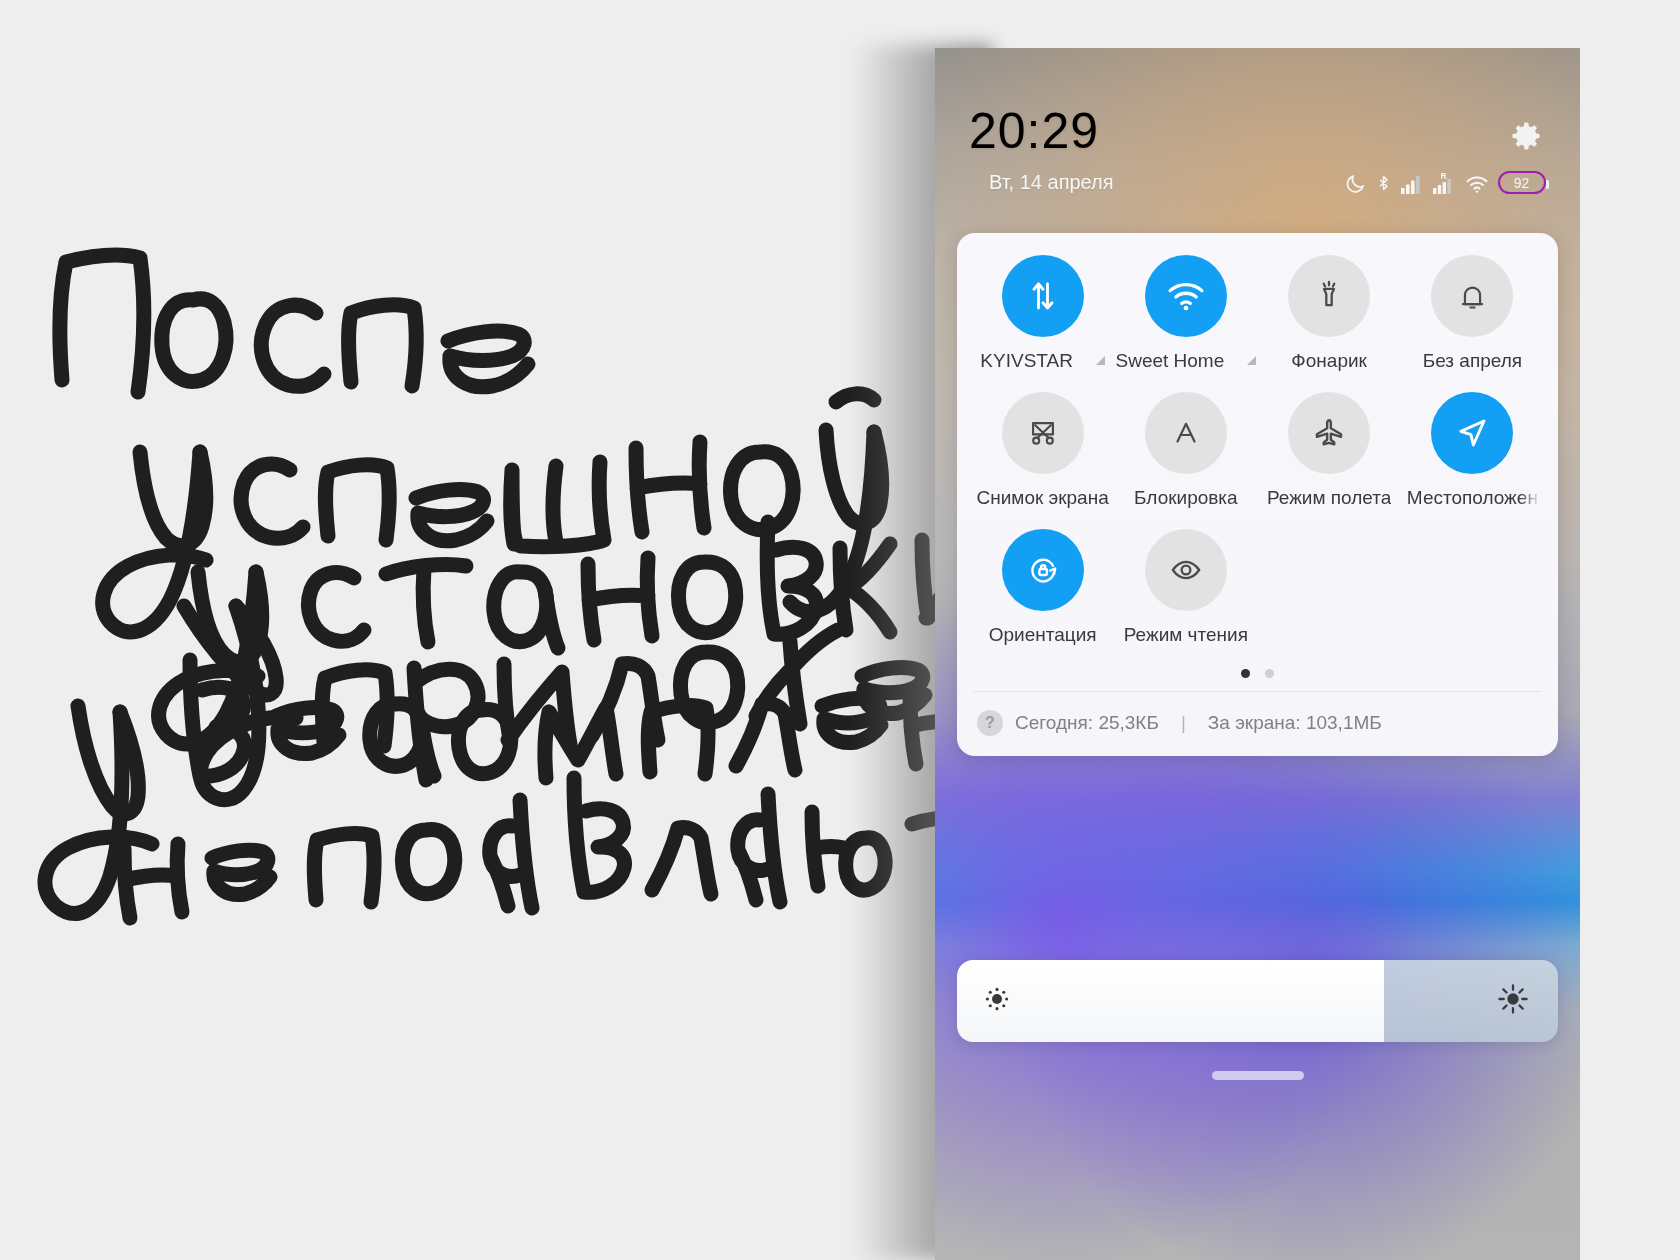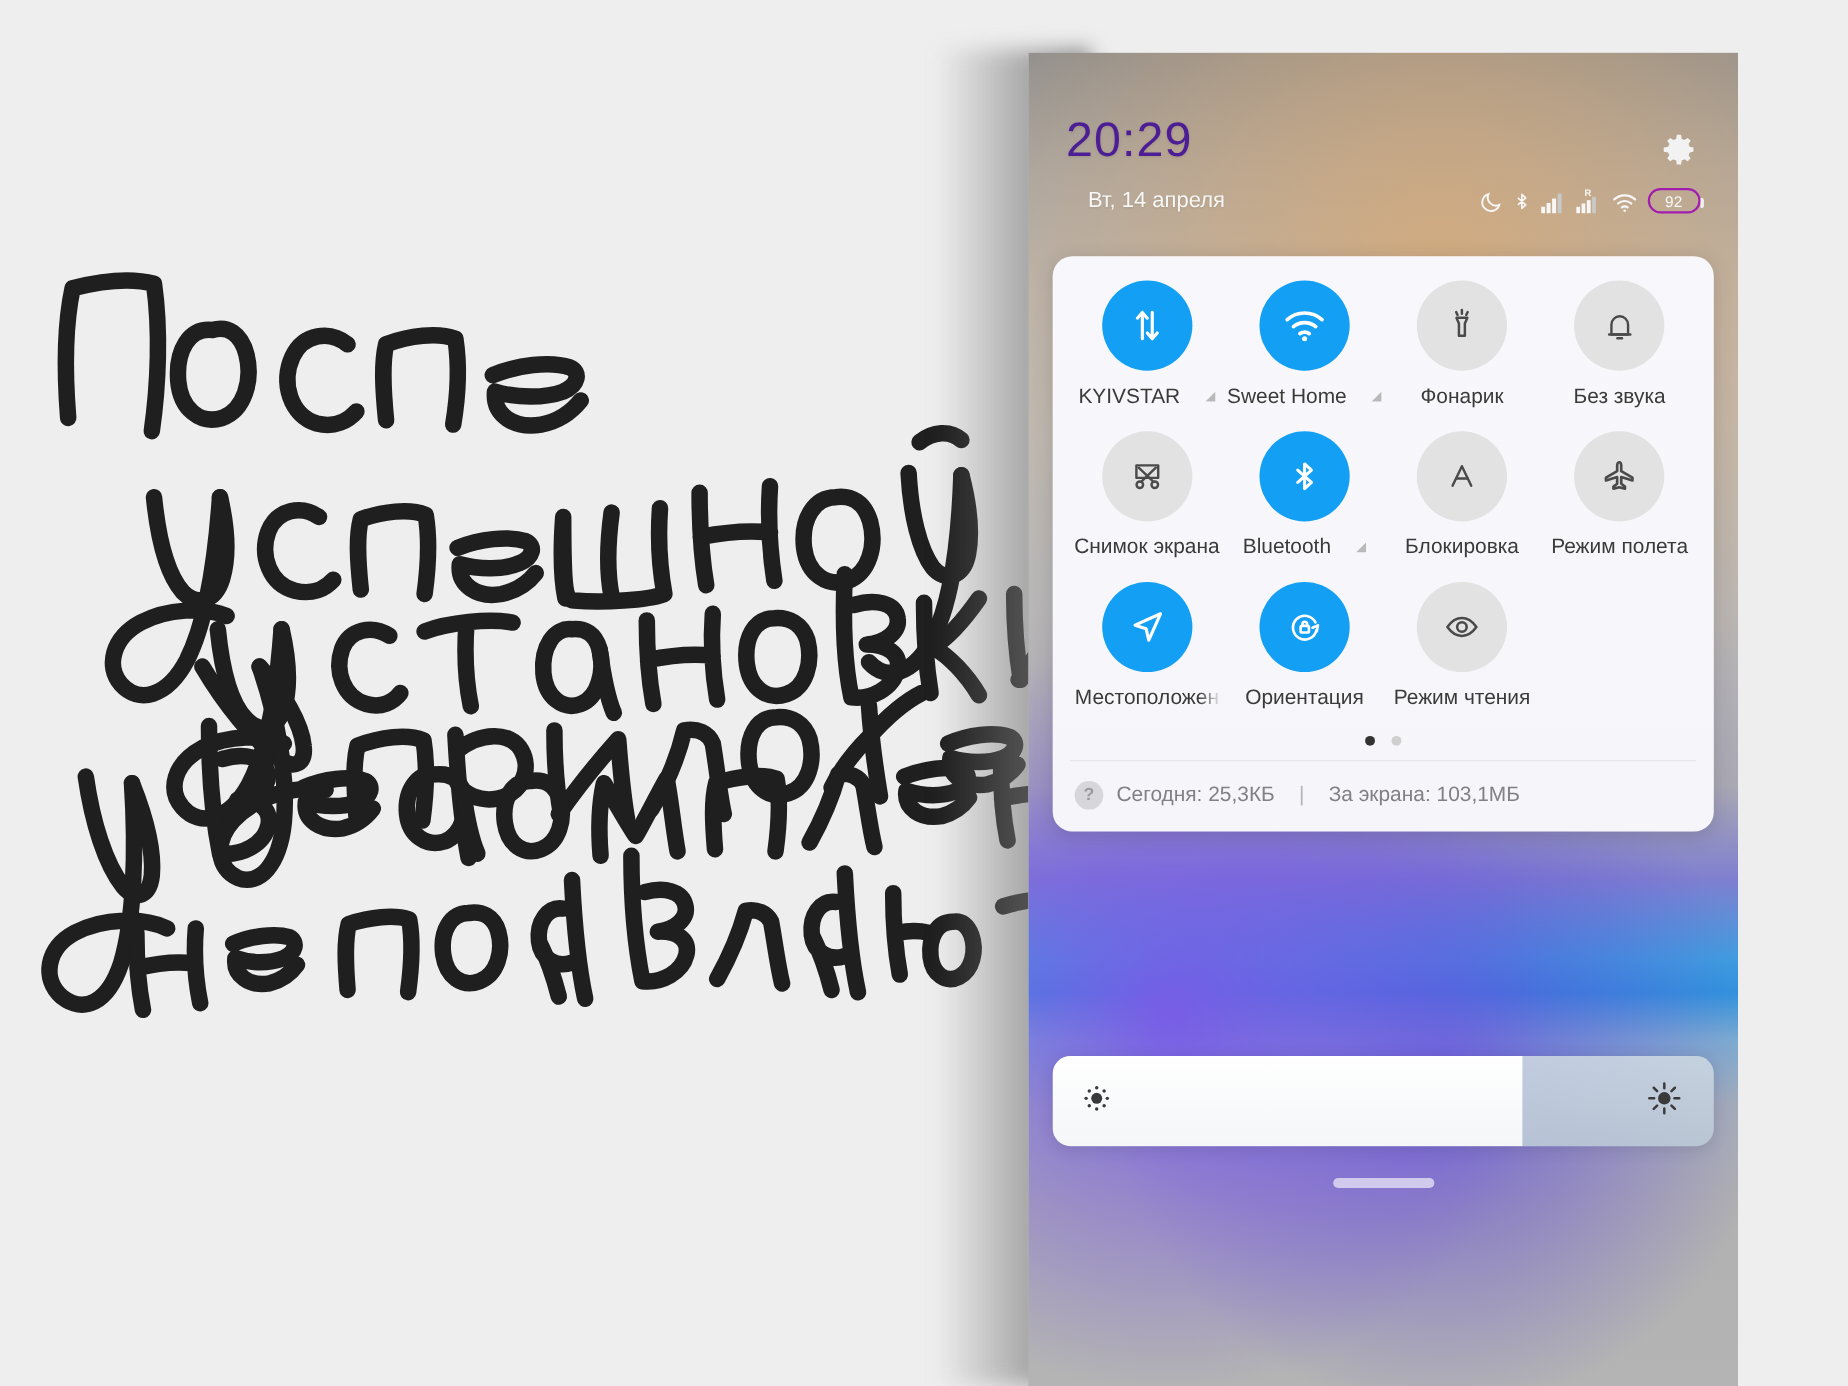--- a/index.html
+++ b/index.html
@@ -67,25 +67,25 @@
   .status-top {
     position: absolute;
     left: 0; top: 0; width: 100%;
     padding: 58px 34px 0 34px;
     color: #ffffff;
   }
   .clock-row {
     display: flex; align-items: flex-start; justify-content: space-between;
   }
   .clock {
-    font-size: 44px;
+    font-size: 50px;
     font-weight: 300;
     line-height: 1;
     letter-spacing: 1px;
-    color: #4c1d95;
+    color: #000000;
     text-shadow: 0 1px 3px rgba(0,0,0,0.10);
   }
   .gear-btn {
     margin-top: 10px;
     width: 40px; height: 40px;
     display: flex; align-items: center; justify-content: center;
   }
   .date-row {
     margin-top: 14px;
     display: flex; align-items: center; justify-content: space-between;
@@ -465,49 +465,38 @@
 
         <div class="tile">
           <div class="tile-circle">
             <svg width="33" height="33" viewBox="0 0 24 24" fill="none" stroke="#4a4a4a" stroke-width="1.6" stroke-linecap="round" stroke-linejoin="round">
               <path d="M6.5 17.5V11a5.5 5.5 0 0 1 11 0v6.5z"></path>
               <path d="M5 17.5h14"></path>
               <path d="M10.5 20h3"></path>
             </svg>
           </div>
           <div class="tile-label">
-            <span>Без звука</span>
+            <span>Без апреля</span>
           </div>
         </div>
 
         <div class="tile">
           <div class="tile-circle">
             <svg width="34" height="34" viewBox="0 0 24 24" fill="none" stroke="#4a4a4a" stroke-width="1.55" stroke-linecap="round" stroke-linejoin="round">
               <path d="M5 5h14v8H5z"></path>
               <path d="M6.5 6.5 16 15.5M17.5 6.5 8 15.5"></path>
               <circle cx="7.2" cy="17.4" r="2.1"></circle>
               <circle cx="16.8" cy="17.4" r="2.1"></circle>
             </svg>
           </div>
           <div class="tile-label">
             <span>Снимок экрана</span>
           </div>
         </div>
 
-        <div class="tile">
-          <div class="tile-circle on">
-            <svg width="30" height="38" viewBox="0 0 24 24" fill="none" stroke="#ffffff" stroke-width="2.2" stroke-linejoin="round" stroke-linecap="round">
-              <path d="M7 7.5 17 16.5 12 21V3l5 4.5L7 16.5"></path>
-            </svg>
-          </div>
-          <div class="tile-label">
-            <span>Bluetooth</span>
-            <i class="corner"></i>
-          </div>
-        </div>
 
         <div class="tile">
           <div class="tile-circle">
             <svg width="34" height="34" viewBox="0 0 24 24" fill="none" stroke="#4a4a4a" stroke-width="1.55" stroke-linecap="round" stroke-linejoin="round">
               <path d="M6 18 12 5.5 18 18"></path>
               <path d="M8.4 13.4h7.2"></path>
             </svg>
           </div>
           <div class="tile-label">
             <span>Блокировка</span>

